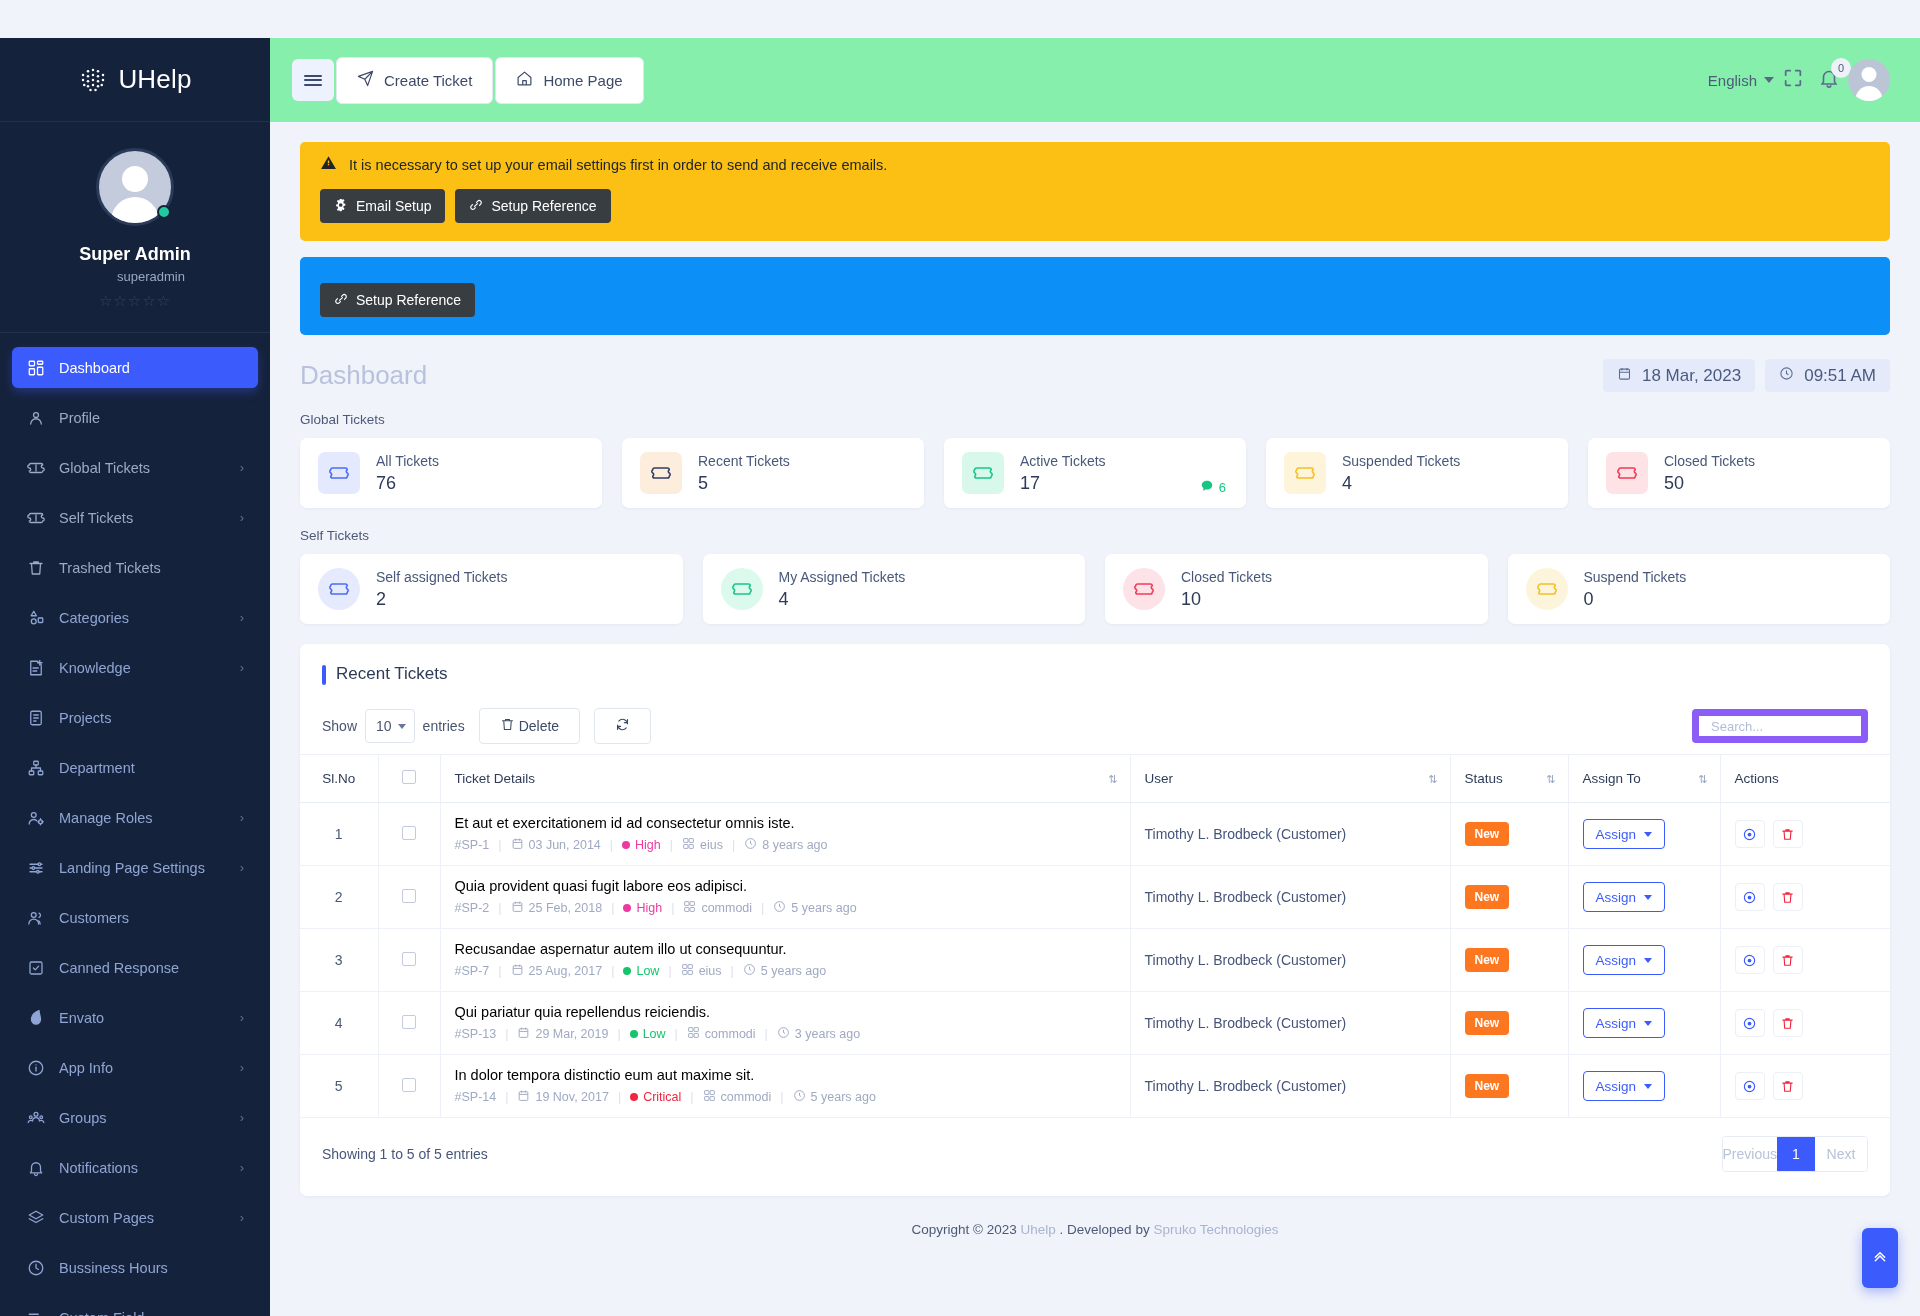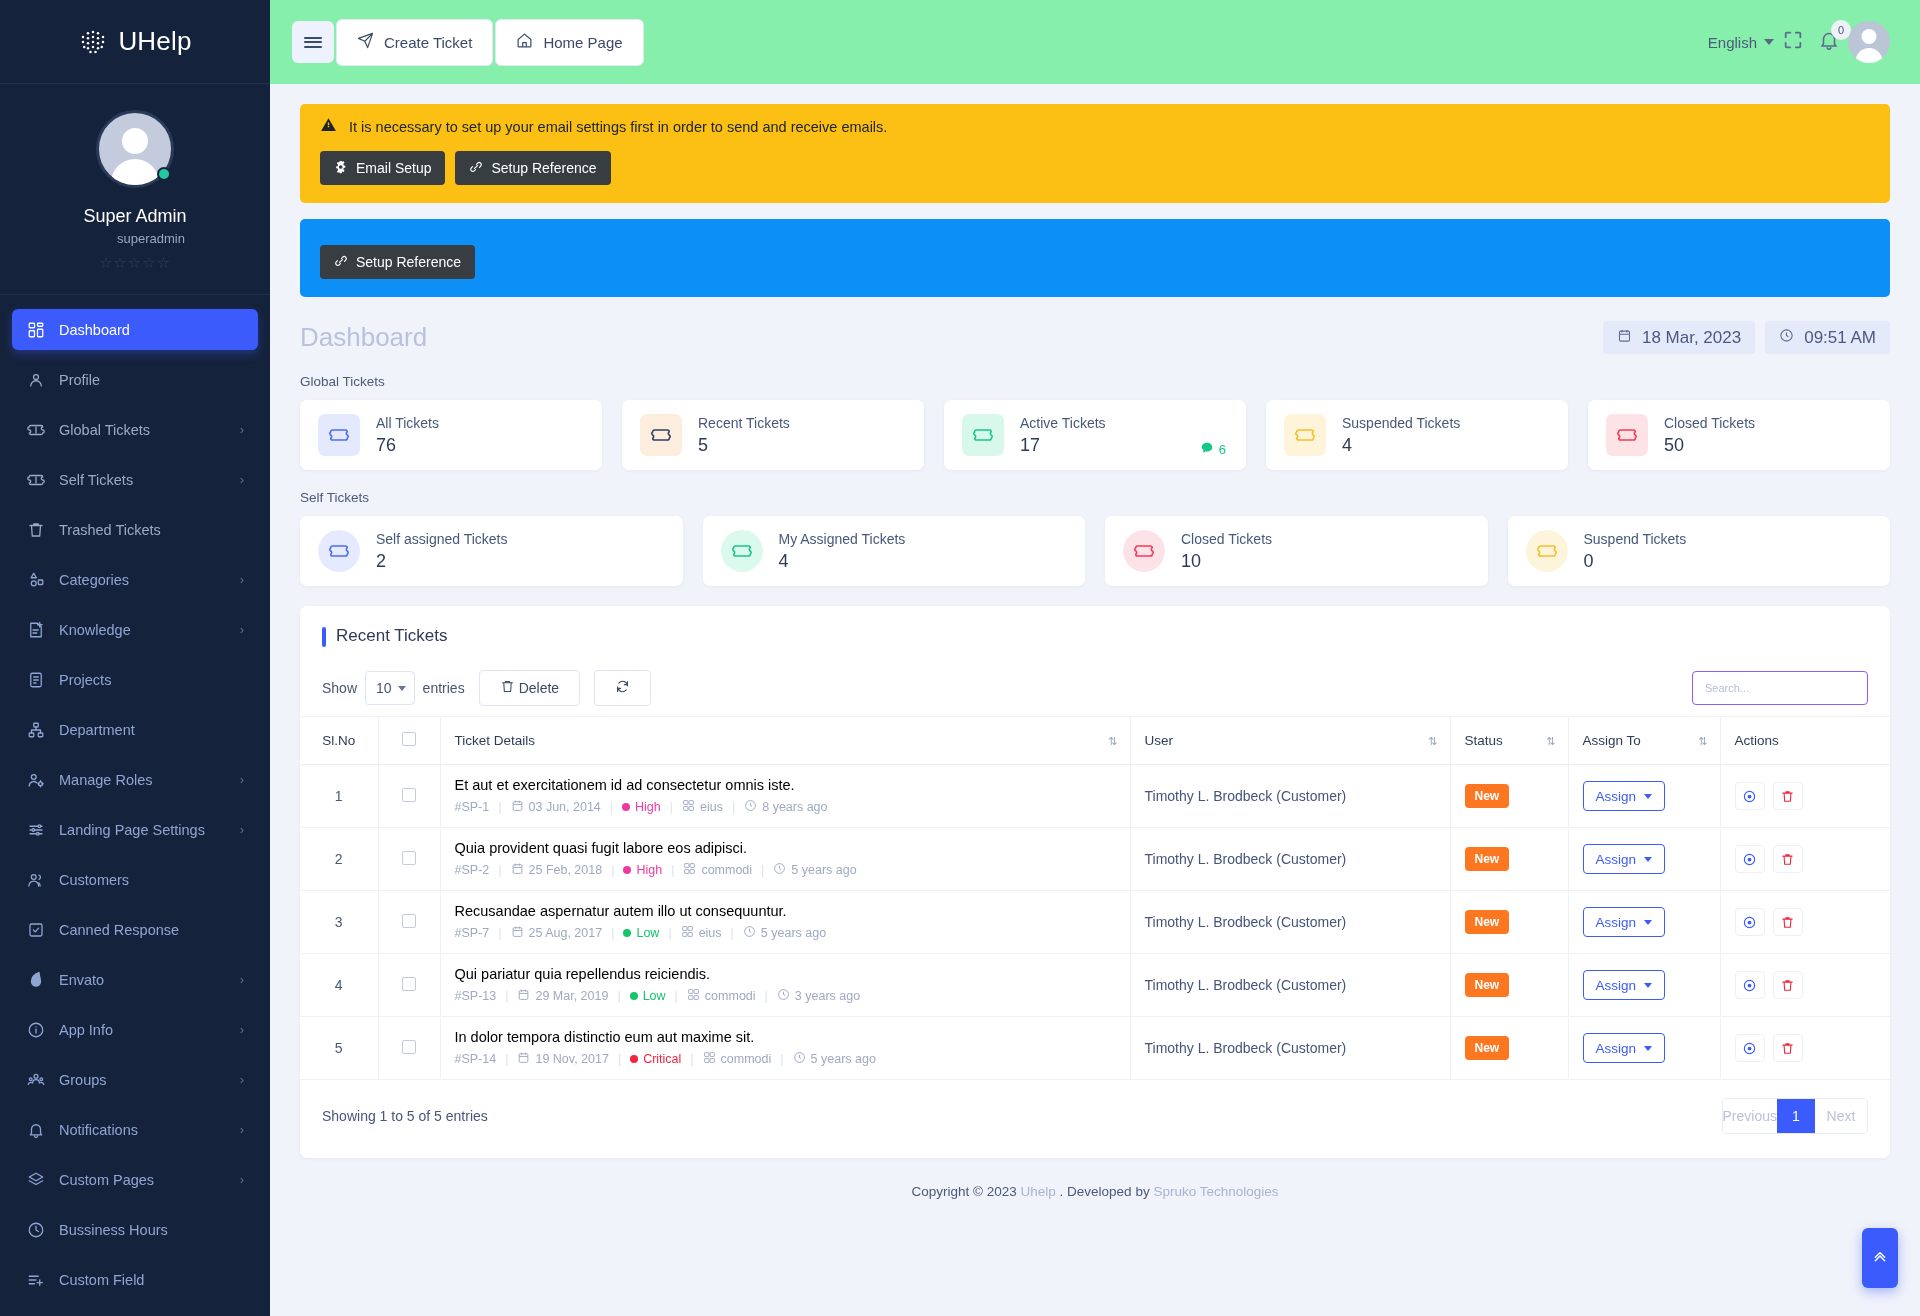--- a/index.html
+++ b/index.html
@@ -2,21 +2,21 @@
 <html><head>
 <meta charset="utf-8">
 <style>
   * { box-sizing: border-box; margin: 0; padding: 0; }
   html, body {
     width: 1920px; height: 1316px;
     font-family: "Liberation Sans", sans-serif;
     background: #f0f3fa;
     overflow: hidden;
   }
-  .app { display: flex; width: 1920px; height: 1080px; }
+  .app { display: flex; width: 1920px; height: 1080px; margin-top: 38px; }
 
   
   .sidebar {
     width: 270px; flex: 0 0 270px;
     background: #15223b;
     height: 1316px;
     overflow: hidden;
     position: relative;
   }
   .brand {
@@ -34,21 +34,21 @@
     width: 78px; height: 78px; border-radius: 50%;
     background: #c3cbdc; border: 3px solid #2a3a58;
     overflow:hidden; display:block; position:relative;
   }
   .avatar-lg .head { position:absolute; top:15px; left:50%; transform:translateX(-50%); width:26px;height:26px;border-radius:50%; background:#fff;}
   .avatar-lg .body { position:absolute; bottom:-8px; left:50%; transform:translateX(-50%); width:48px;height:34px;border-radius:24px 24px 0 0; background:#fff;}
   .online-dot {
     position: absolute; right: 3px; bottom: 7px; width: 14px; height: 14px;
     border-radius: 50%; background: #22c9a0; border: 2px solid #15223b;
   }
-  .p-name { color: #ffffff; font-size: 18px; margin-top: 14px; font-weight: 400;}
+  .p-name { color: #ffffff; font-size: 18px; margin-top: 14px; font-weight: 700;}
   .p-role { color: #9aa7bf; font-size: 13px; margin-top: 4px; padding-left: 32px; }
   .stars { margin-top: 8px; color: #3a4considerations; }
   .stars span { color: #36425c; font-size: 15px; letter-spacing: 1px; }
 
   .nav { padding: 14px 12px 40px; }
   .nav-item {
     display: flex; align-items: center; gap: 14px;
     height: 41px; padding: 0 14px; margin-bottom: 9px;
     border-radius: 6px; color: #9eaac2; font-size: 14.5px;
     cursor: pointer; position: relative;
@@ -158,22 +158,22 @@
     display:flex;align-items:center;gap:6px; color:#47556f; font-size:14px; cursor:pointer; background:#fff;
   }
   .sel .tri { width:0;height:0;border-left:4px solid transparent;border-right:4px solid transparent;border-top:5px solid #6b7894;}
   .gbtn {
     border:1px solid #e1e6f0; background:#fff; border-radius:4px; height:36px; padding:0 20px;
     display:flex;align-items:center;gap:4px; color:#3b4a66; font-size:14px; cursor:pointer;
     font-family:"Liberation Sans", sans-serif;
   }
   .gbtn svg{width:15px;height:15px;}
   .search-input {
-    margin-left:auto; width:176px; height:34px; border:1px solid #8b5cf6; border-radius:4px;
-    padding: 0 12px; font-size:11px; color:#4b5a77; background:#fff;
+    margin-left:auto; width:176px; height:34px; border:7px solid #8b5cf6; border-radius:4px;
+    padding: 0 12px; font-size:13px; color:#4b5a77; background:#fff;
     font-family:"Liberation Sans", sans-serif;
   }
   .search-input::placeholder { color:#b3bdd6; }
 
   table { width:100%; border-collapse: collapse; }
   thead th {
     text-align:left; font-size:13.5px; color:#2f3c59; font-weight:400;
     padding: 15px 14px; border-top:1px solid #edf0f7; border-bottom:1px solid #e8ecf5;
     background:#fff; position:relative;
   }

